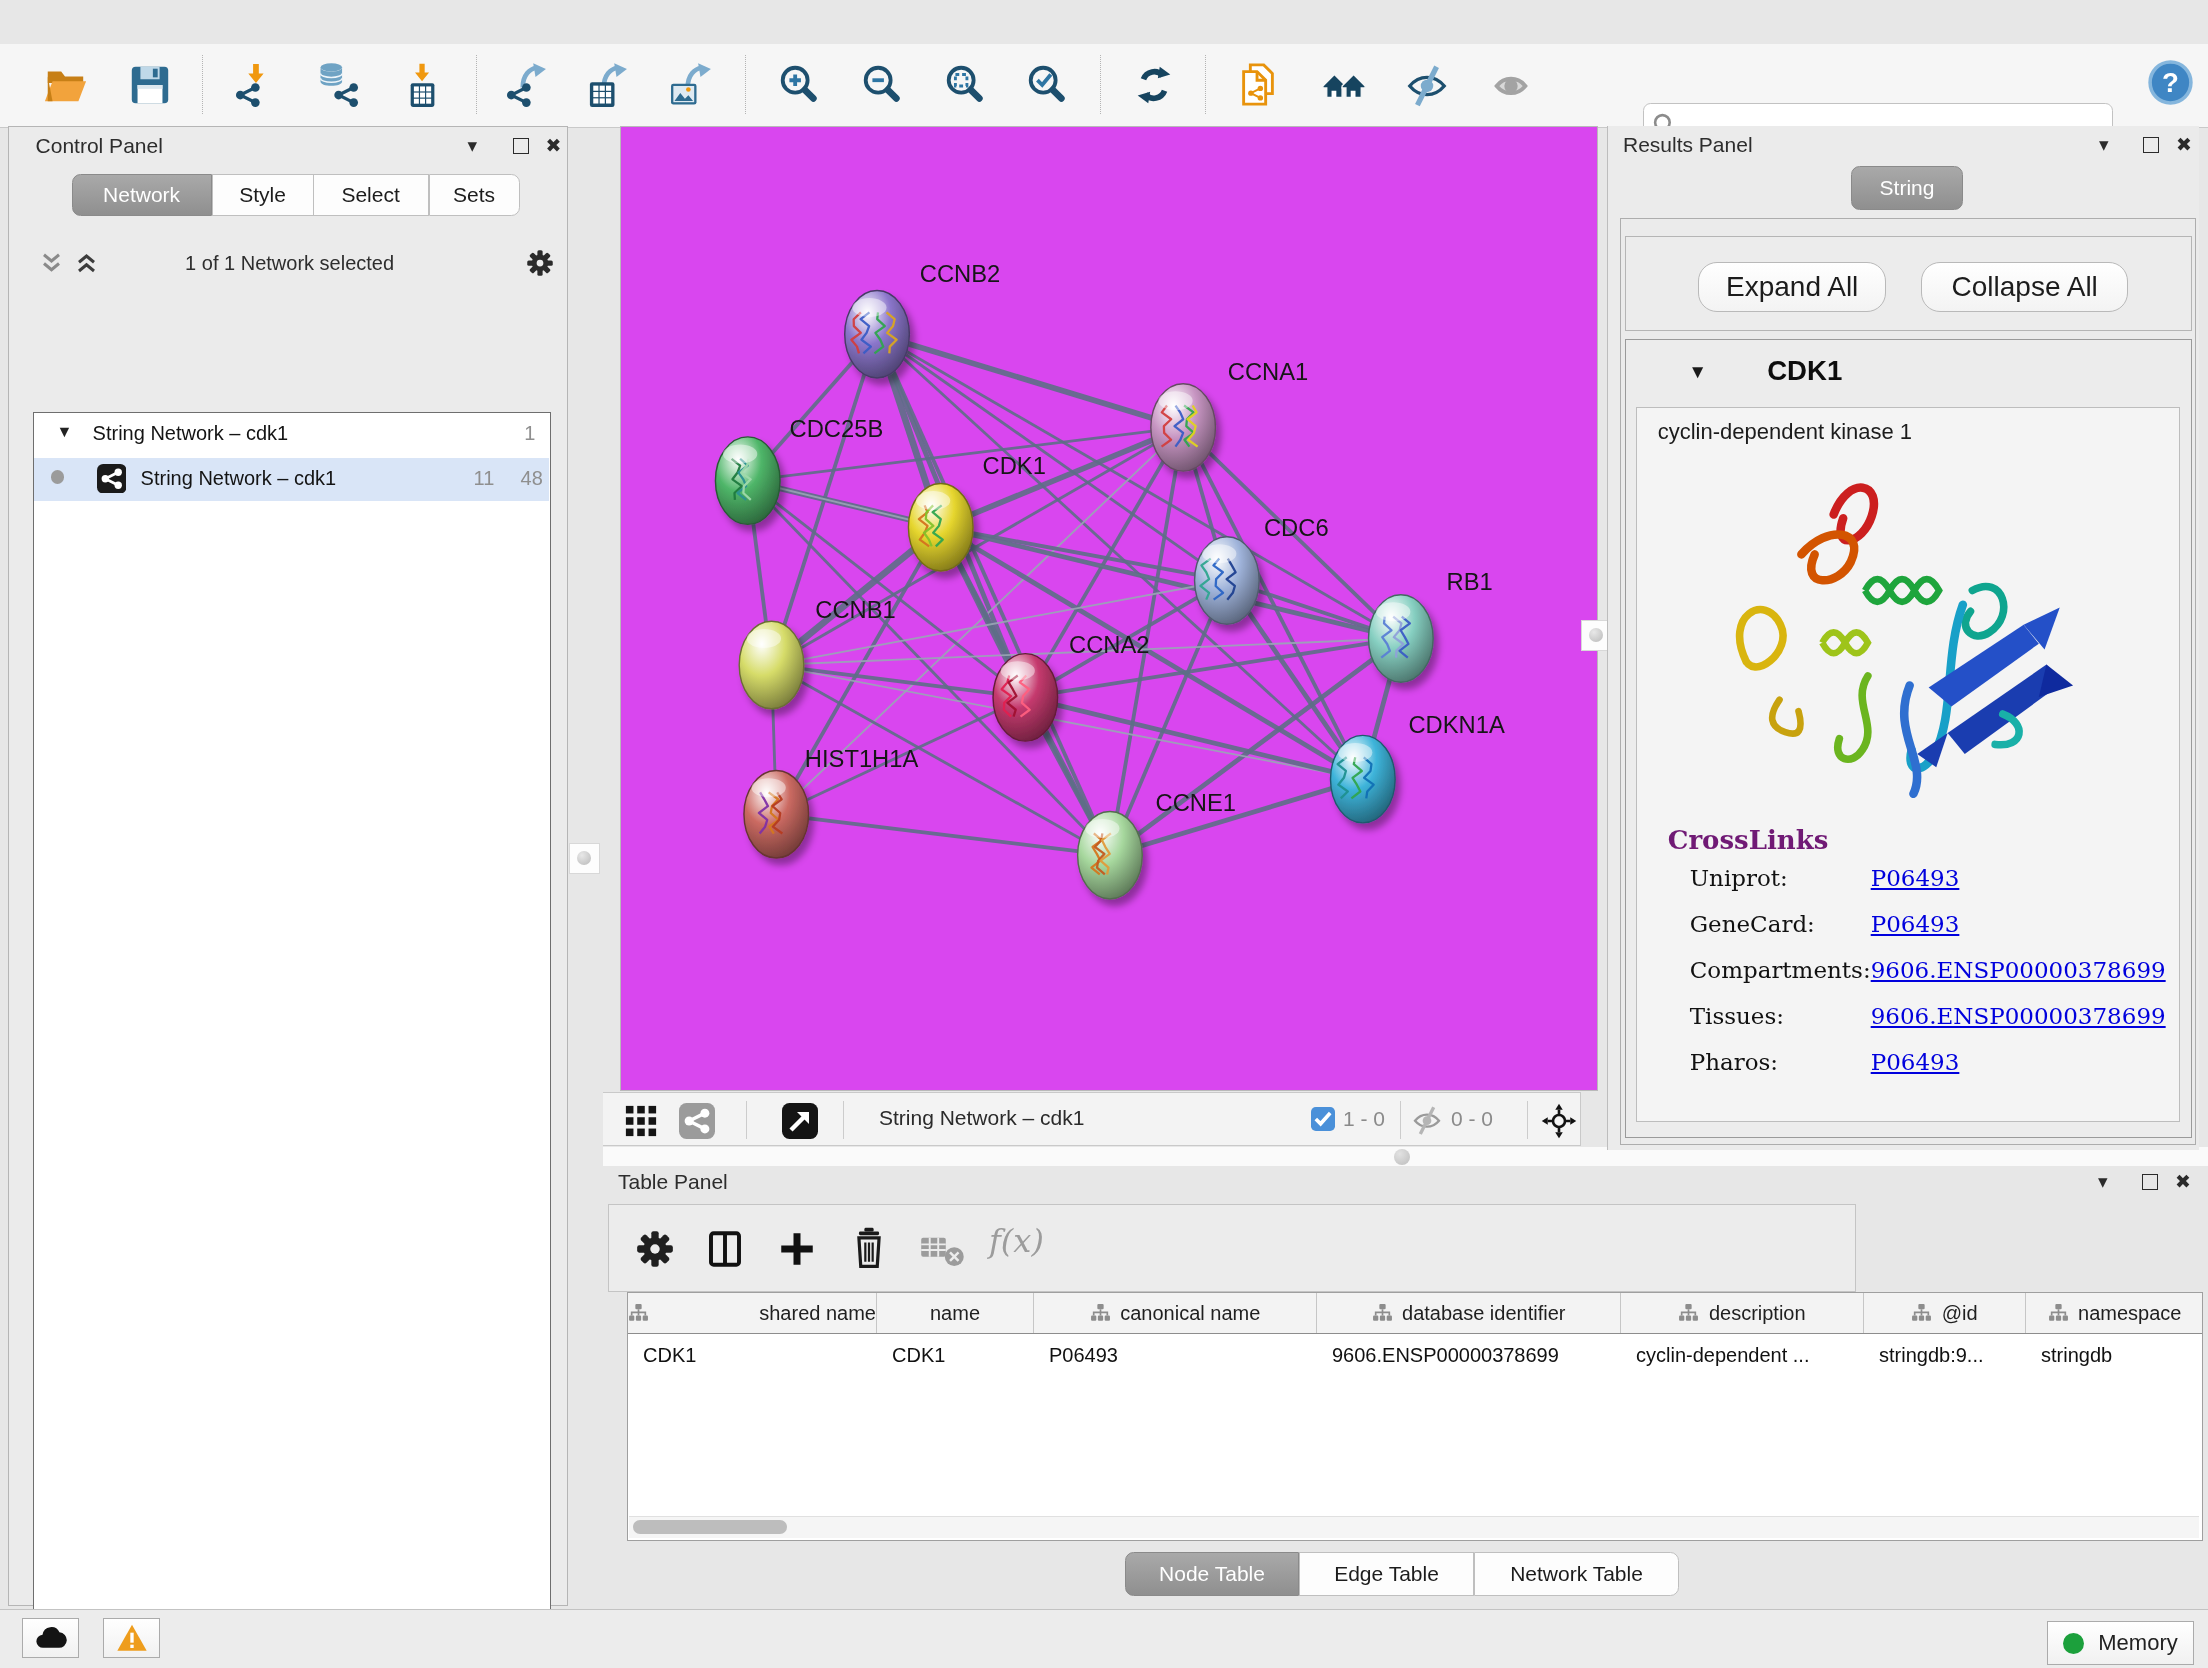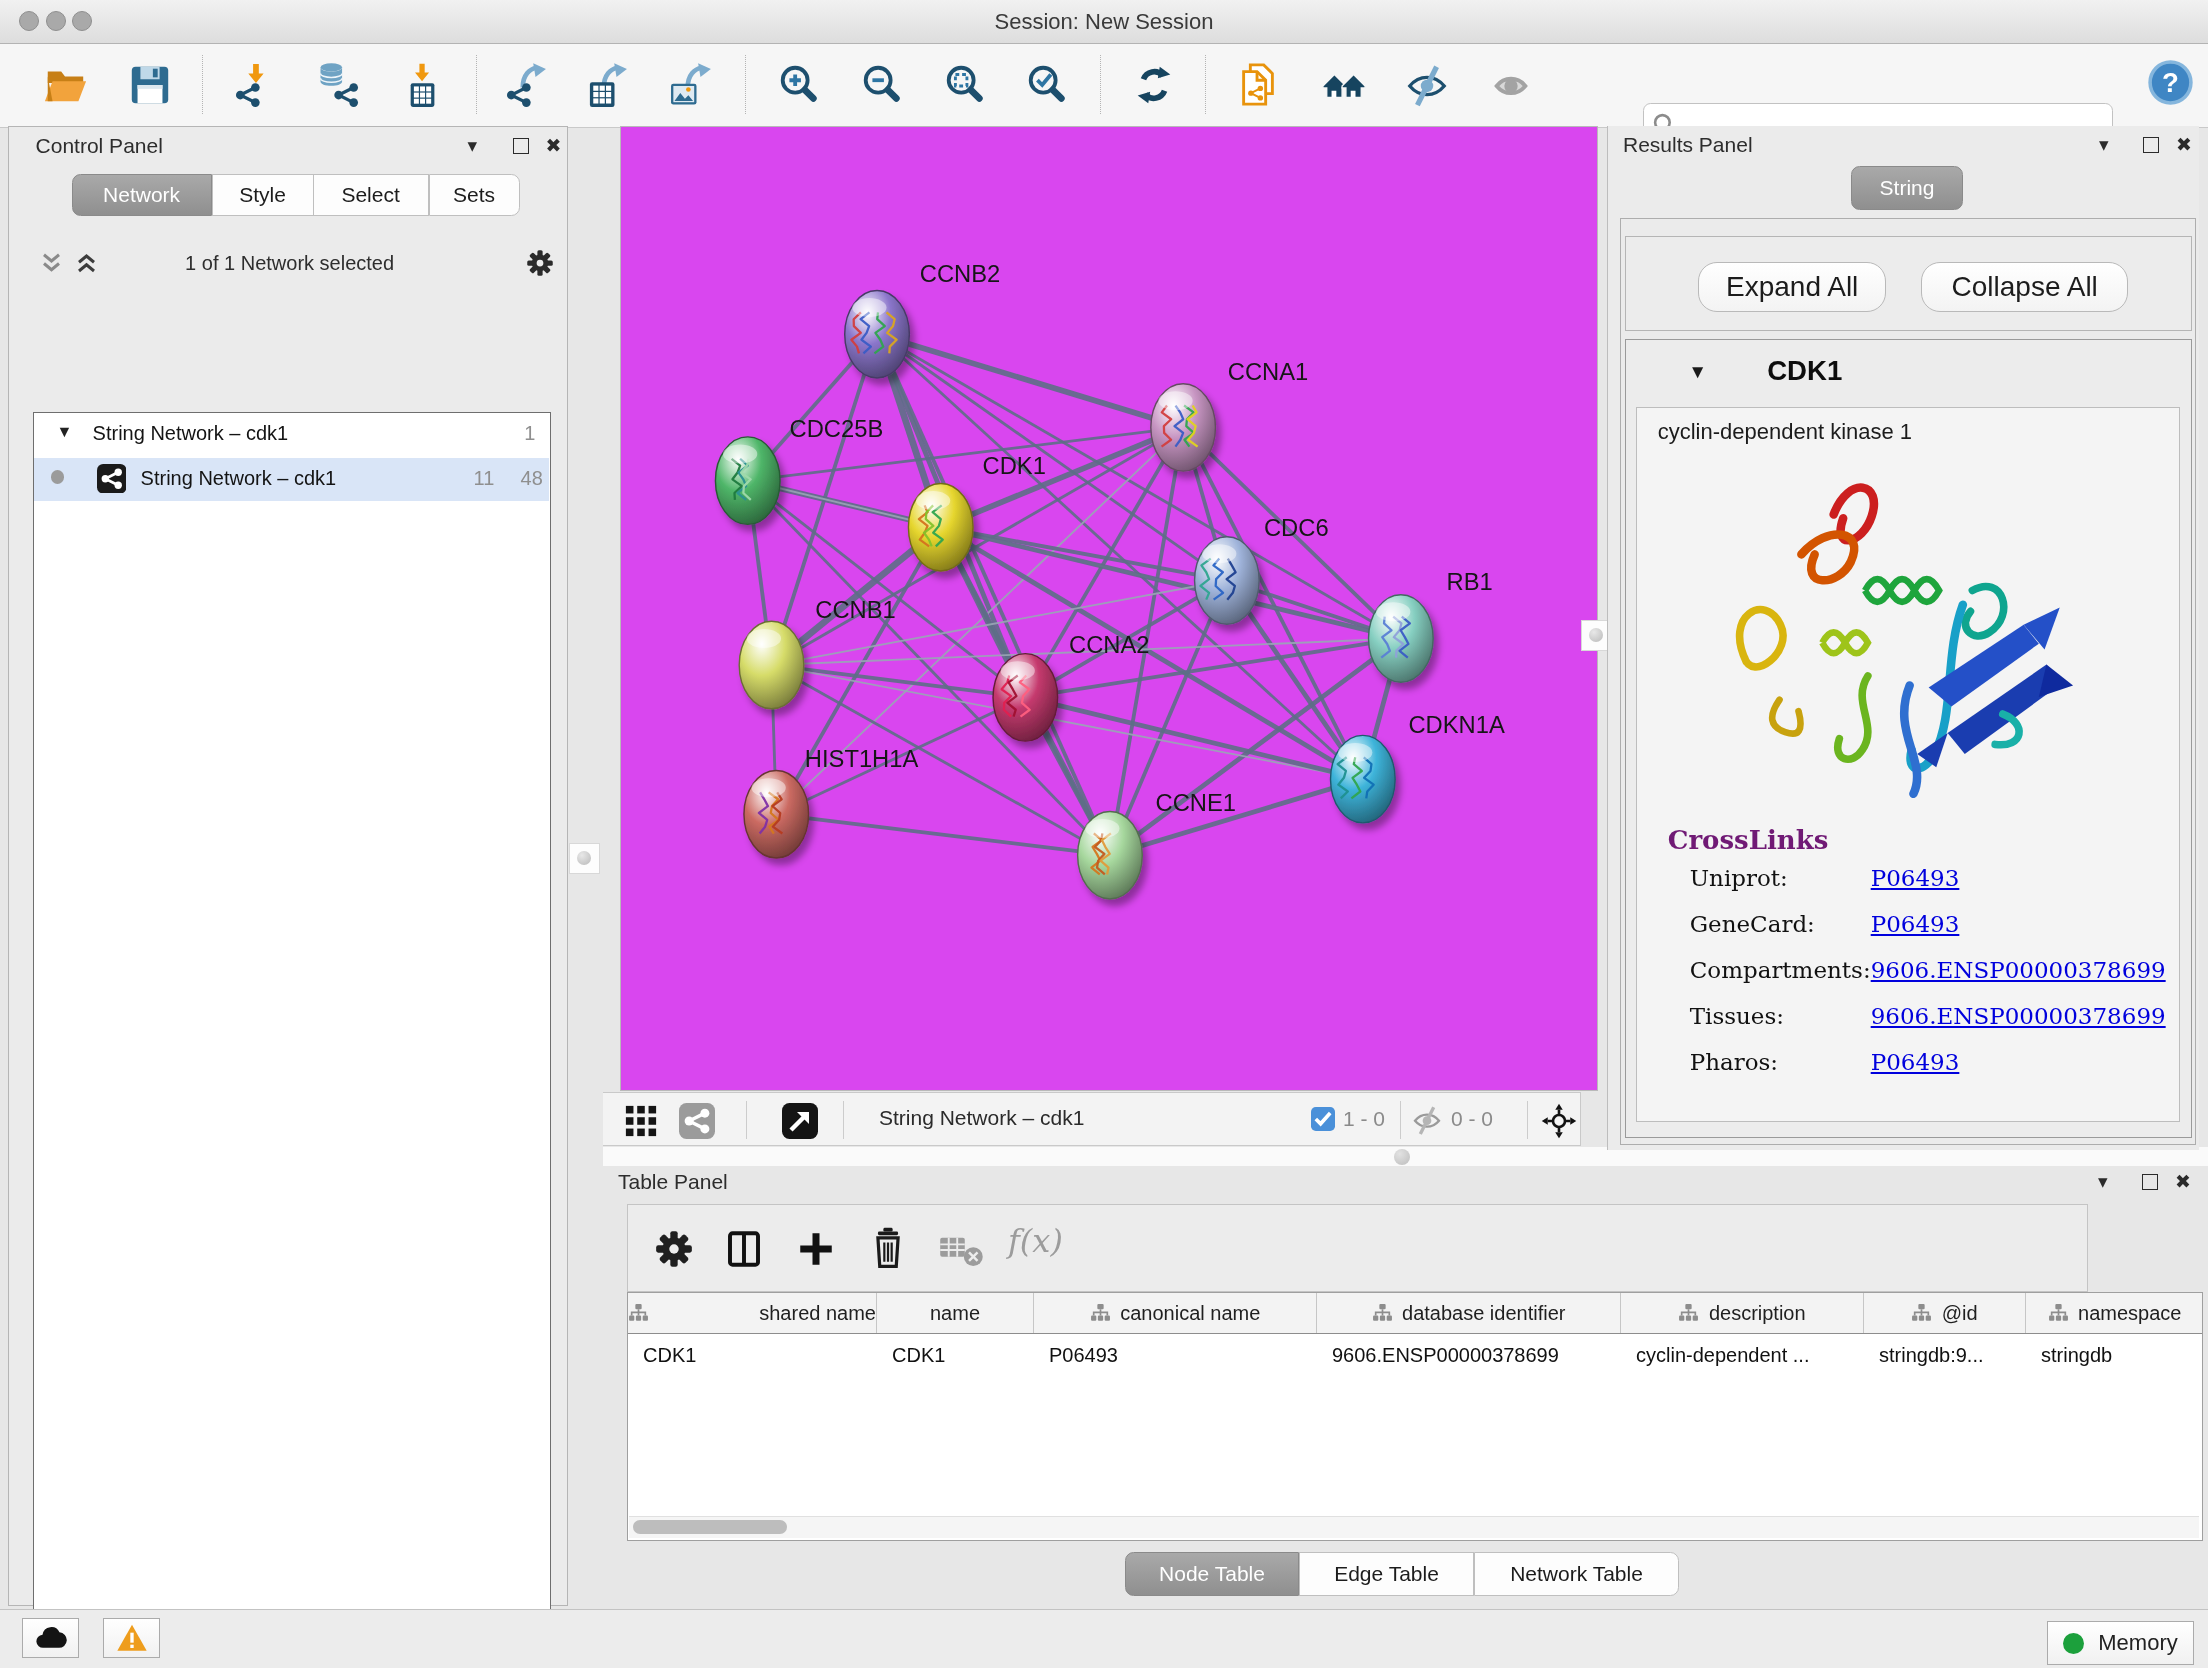--- a/index.html
+++ b/index.html
@@ -46,21 +46,21 @@
   #res-outer{left:12.4px;top:92px;width:576px;height:927px;background:#ebebeb;border:1px solid #adadad;box-sizing:border-box;}
   #res-btnbox{left:3.8px;top:17px;width:567px;height:95px;border:1px solid #b5b5b5;background:#ececec;box-sizing:border-box;}
   .wbtn{background:linear-gradient(#ffffff,#f3f3f3);border:1px solid #b9b9b9;border-radius:19px;
         font-size:28px;color:#1c1c1c;display:flex;align-items:center;justify-content:center;cursor:pointer;}
   #res-entry{left:3.8px;top:120px;width:567px;height:799px;border:1.9px solid #9a9a9a;background:#ececec;box-sizing:border-box;}
   #res-inner{left:9.5px;top:67px;width:544px;height:715px;background:#f4f4f4;border:1px solid #bdbdbd;box-sizing:border-box;}
   .serif{font-family:"DejaVu Serif","Liberation Serif",serif;}
   .xl-label{font-size:23px;color:#111;}
   .xl-link{font-size:23px;color:#0000dd;text-decoration:underline;cursor:pointer;}
   
-  #tbl-toolbar{left:627px;top:1204px;width:1461px;height:88px;background:#ececec;border:1px solid #c4c4c4;box-sizing:border-box;}
+  #tbl-toolbar{left:608px;top:1204px;width:1248px;height:88px;background:#ececec;border:1px solid #c4c4c4;box-sizing:border-box;}
   #tbl-box{left:627px;top:1292px;width:1576px;height:249px;background:#fff;border:1px solid #9f9f9f;box-sizing:border-box;overflow:hidden;}
   #tbl-head{display:flex;height:40px;background:#f3f3f3;border-bottom:1.9px solid #8d8d8d;}
   .th{display:flex;align-items:center;justify-content:center;gap:9.5px;font-size:20px;color:#1f1f1f;
       border-right:1px solid #c6c6c6;box-sizing:border-box;height:40px;}
   #tbl-row{display:flex;height:42px;align-items:center;}
   .td{font-size:20px;color:#111;padding-left:15px;box-sizing:border-box;white-space:nowrap;overflow:hidden;}
   #hscroll{left:629px;top:1516px;width:1570px;height:21px;background:#f5f5f5;border-top:1px solid #e0e0e0;}
   #hthumb{left:3.8px;top:2.9px;width:154px;height:14.3px;background:#bdbdbd;border-radius:7.6px;}
   
   #statusbar{left:0;top:1609px;width:2208px;height:59px;background:#ececec;border-top:1px solid #c3c3c3;}
@@ -134,26 +134,20 @@
     <symbol id="sym-eye-slash" viewBox="0 0 48 48">
       <path d="M6 25c10-12 26-12 36 0c-10 12-26 12-36 0z" stroke="#1d4f6e" stroke-width="3.5" fill="none"></path>
       <circle cx="24" cy="25" r="6.5" fill="#7cabcd"></circle>
       <path d="M34 5L14 45" stroke="#7cabcd" stroke-width="5.5"></path>
     </symbol>
   </defs>
 </svg>
 
 <div id="root">
 
-  <div class="abs" id="titlebar">
-    <span class="abs tl-dot" style="left:19px"></span>
-    <span class="abs tl-dot" style="left:46px"></span>
-    <span class="abs tl-dot" style="left:72px"></span>
-    <div class="abs" id="win-title">Session: New Session</div>
-  </div>
 
   <div class="abs" id="toolbar">
     <svg class="abs tbi" style="left:42px" viewBox="0 0 48 48">
       <path d="M6 10h14l4 5h19v7H6z" fill="#c77f16"></path>
         <path d="M3 41l8-21h35l-8 21z" fill="#f2a33c"></path>
       <path d="M6 15v26h5" fill="#c77f16"></path>
       </svg>
     <svg class="abs tbi" style="left:127px" viewBox="0 0 48 48">
       <rect x="5" y="5" width="38" height="38" rx="4" fill="#2e6b90"></rect>
         <rect x="14" y="5" width="20" height="13" fill="#bfd8e8"></rect>

